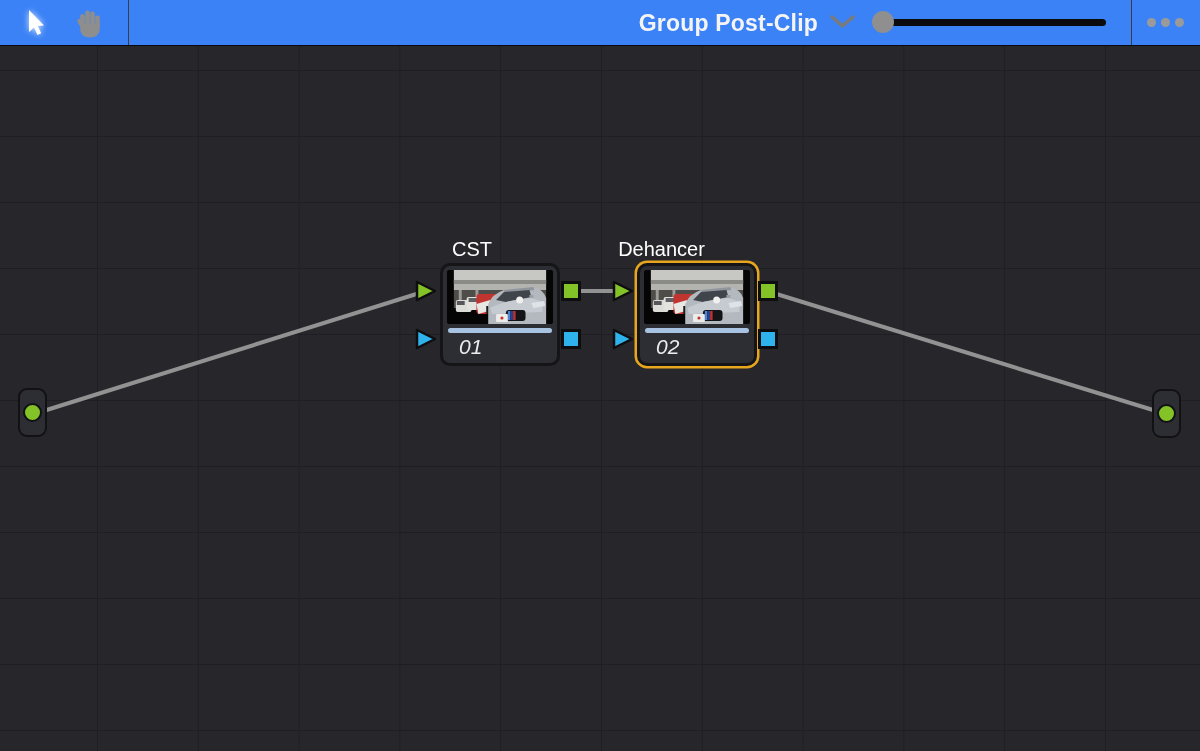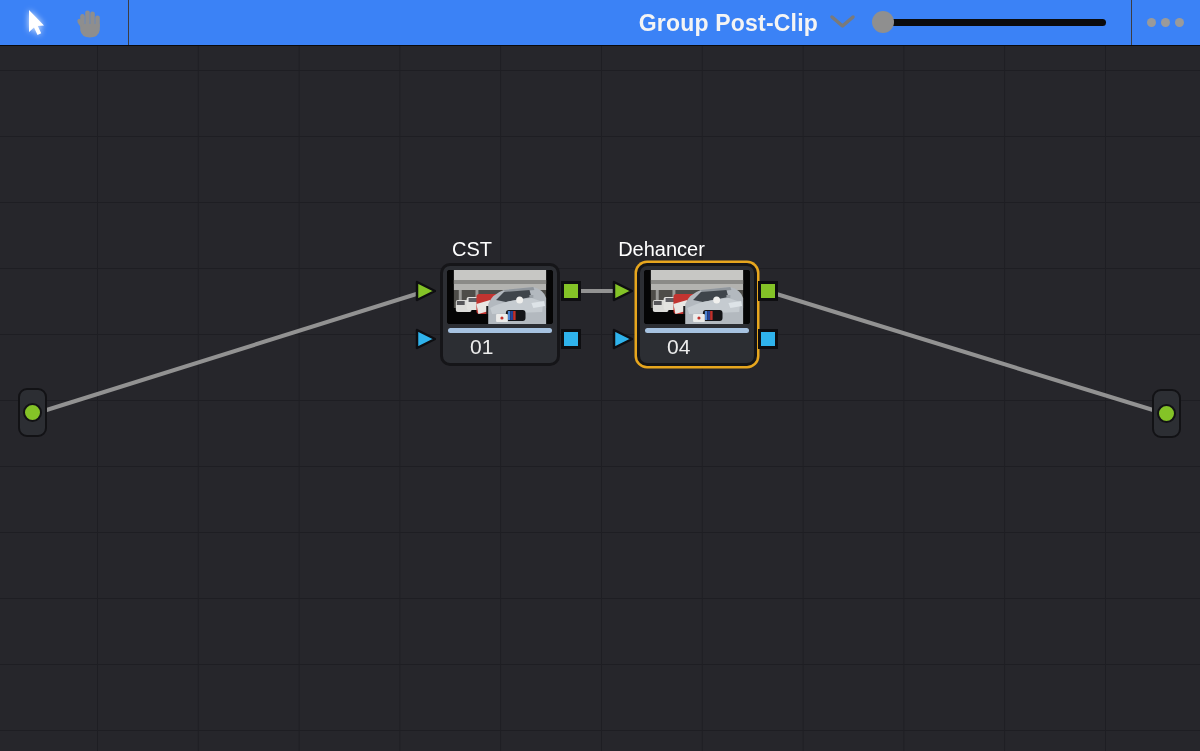--- a/index.html
+++ b/index.html
@@ -38,21 +38,21 @@
   }
   .links{position:absolute;top:45px;left:0;z-index:1;}
   
   .node{
     position:absolute;width:114px;height:97px;z-index:3;
     background:#2c2e33;border:3px solid #151518;border-radius:10px;cursor:pointer;
   }
   .node.selected{box-shadow:0 0 0 2.5px #e7a61e;}
   .thumb{margin:4px 4px 0;height:54px;border-radius:3px;overflow:hidden;background:#000;}
   .clipbar{margin:4px 5px 0;height:5px;border-radius:2.5px;background:#a7c3e1;}
-  .node-num{color:#ececec;font-size:21px;line-height:28px;padding-left:27px;}
+  .node-num{color:#ececec;font-size:21px;line-height:28px;padding-left:16px;font-style:italic;}
   .node-title{position:absolute;top:228px;color:#fff;font-size:20px;text-align:center;z-index:3;margin-top:10px;}
   .port{position:absolute;width:22px;height:22px;z-index:4;cursor:pointer;}
   .endpoint{
     position:absolute;width:25px;height:45px;z-index:3;cursor:pointer;
     background:#2c2e33;border:2.5px solid #121215;border-radius:9px;
     display:flex;align-items:center;justify-content:center;
   }
   .endpoint .dot{width:15px;height:15px;border-radius:50%;background:#84c327;border:2px solid #121215;}
 </style>
 </head>
@@ -158,21 +158,21 @@
   <div class="node-num">01</div>
 </div>
 
 <div class="node selected" style="left:637px;top:263px;">
   <div class="thumb">
     <svg viewBox="0 0 108 54" width="106" height="54" preserveAspectRatio="none">
         <use href="#thumbnail-art"></use>
       </svg>
   </div>
   <div class="clipbar"></div>
-  <div class="node-num">04</div>
+  <div class="node-num">02</div>
 </div>
 
 <div class="port" style="left:414px;top:280px;">
   <svg width="22" height="22">
       <polygon points="3,2 21,11 3,20" fill="#84c327" stroke="#0e0e11" stroke-width="2.5" stroke-linejoin="round"></polygon>
     </svg>
 </div>
 <div class="port" style="left:414px;top:328px;">
   <svg width="22" height="22">
       <polygon points="3,2 21,11 3,20" fill="#2fb3ec" stroke="#0e0e11" stroke-width="2.5" stroke-linejoin="round"></polygon>

